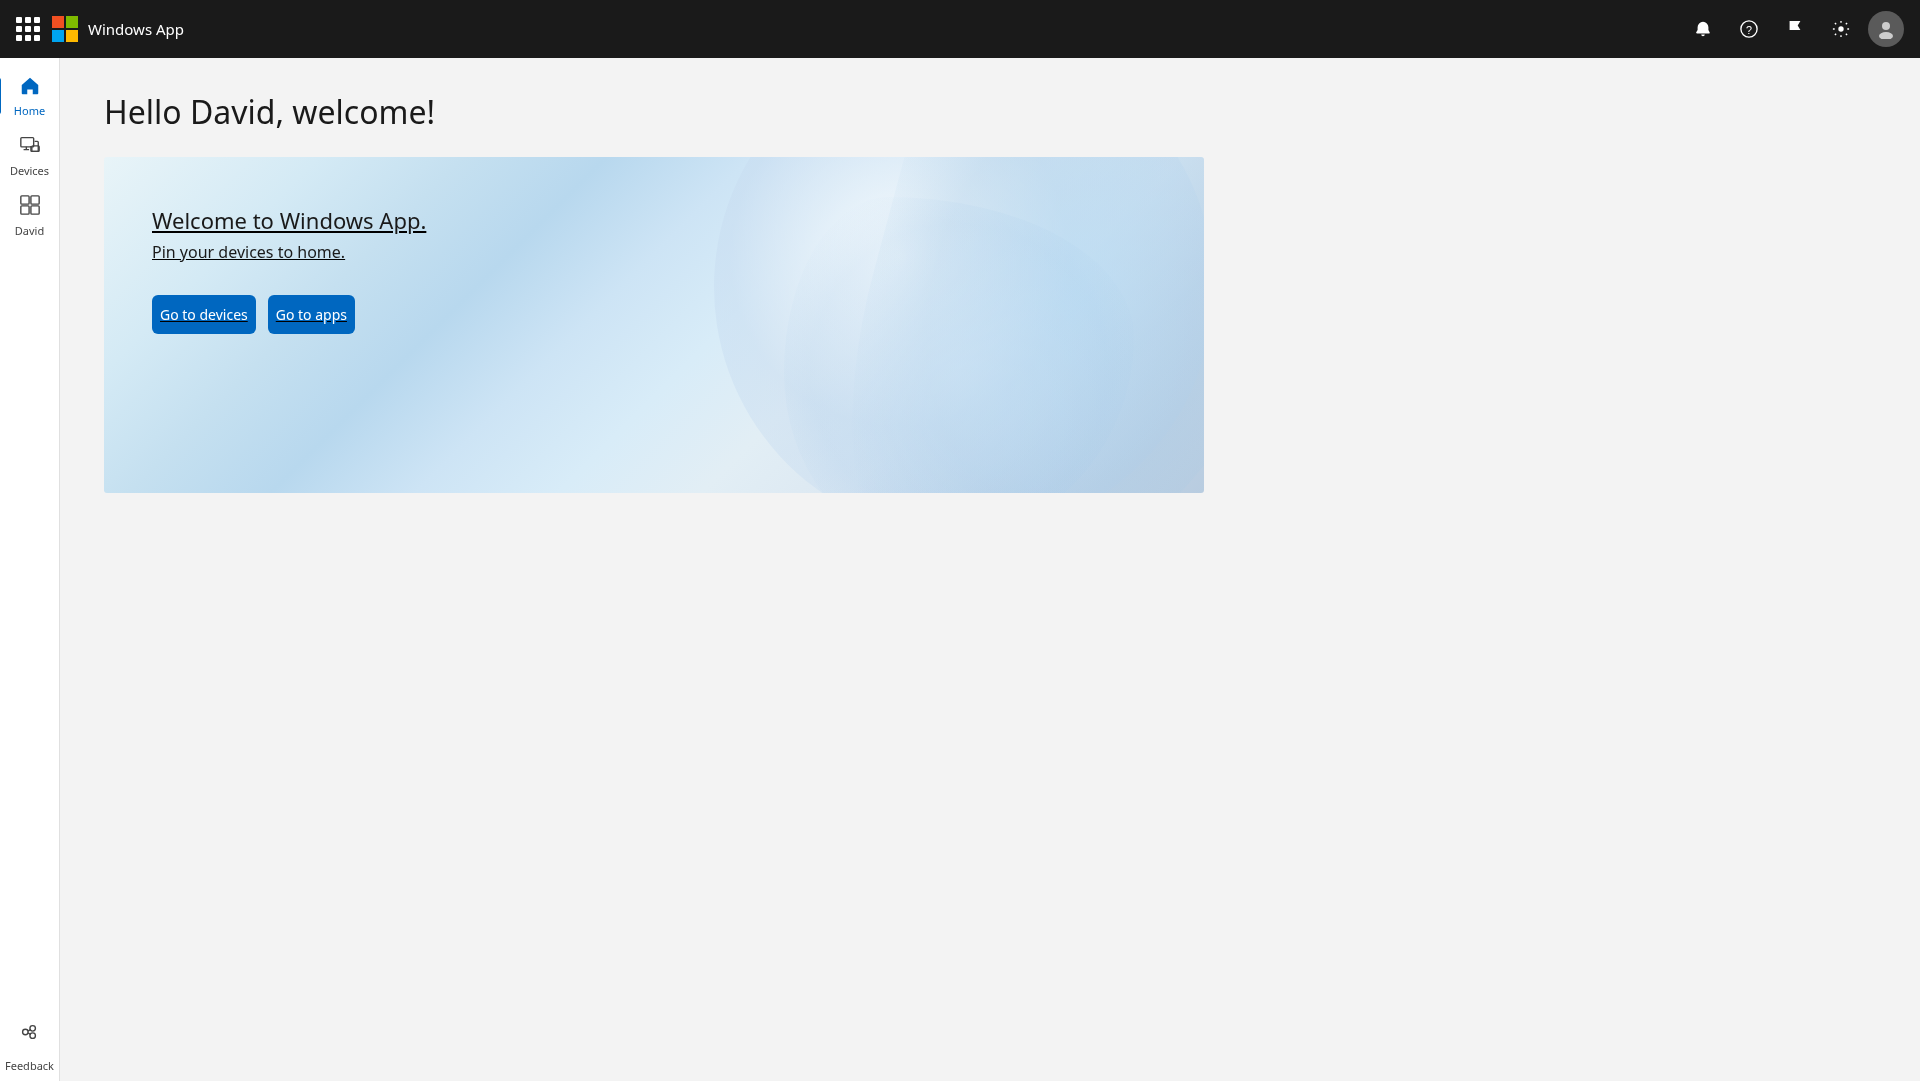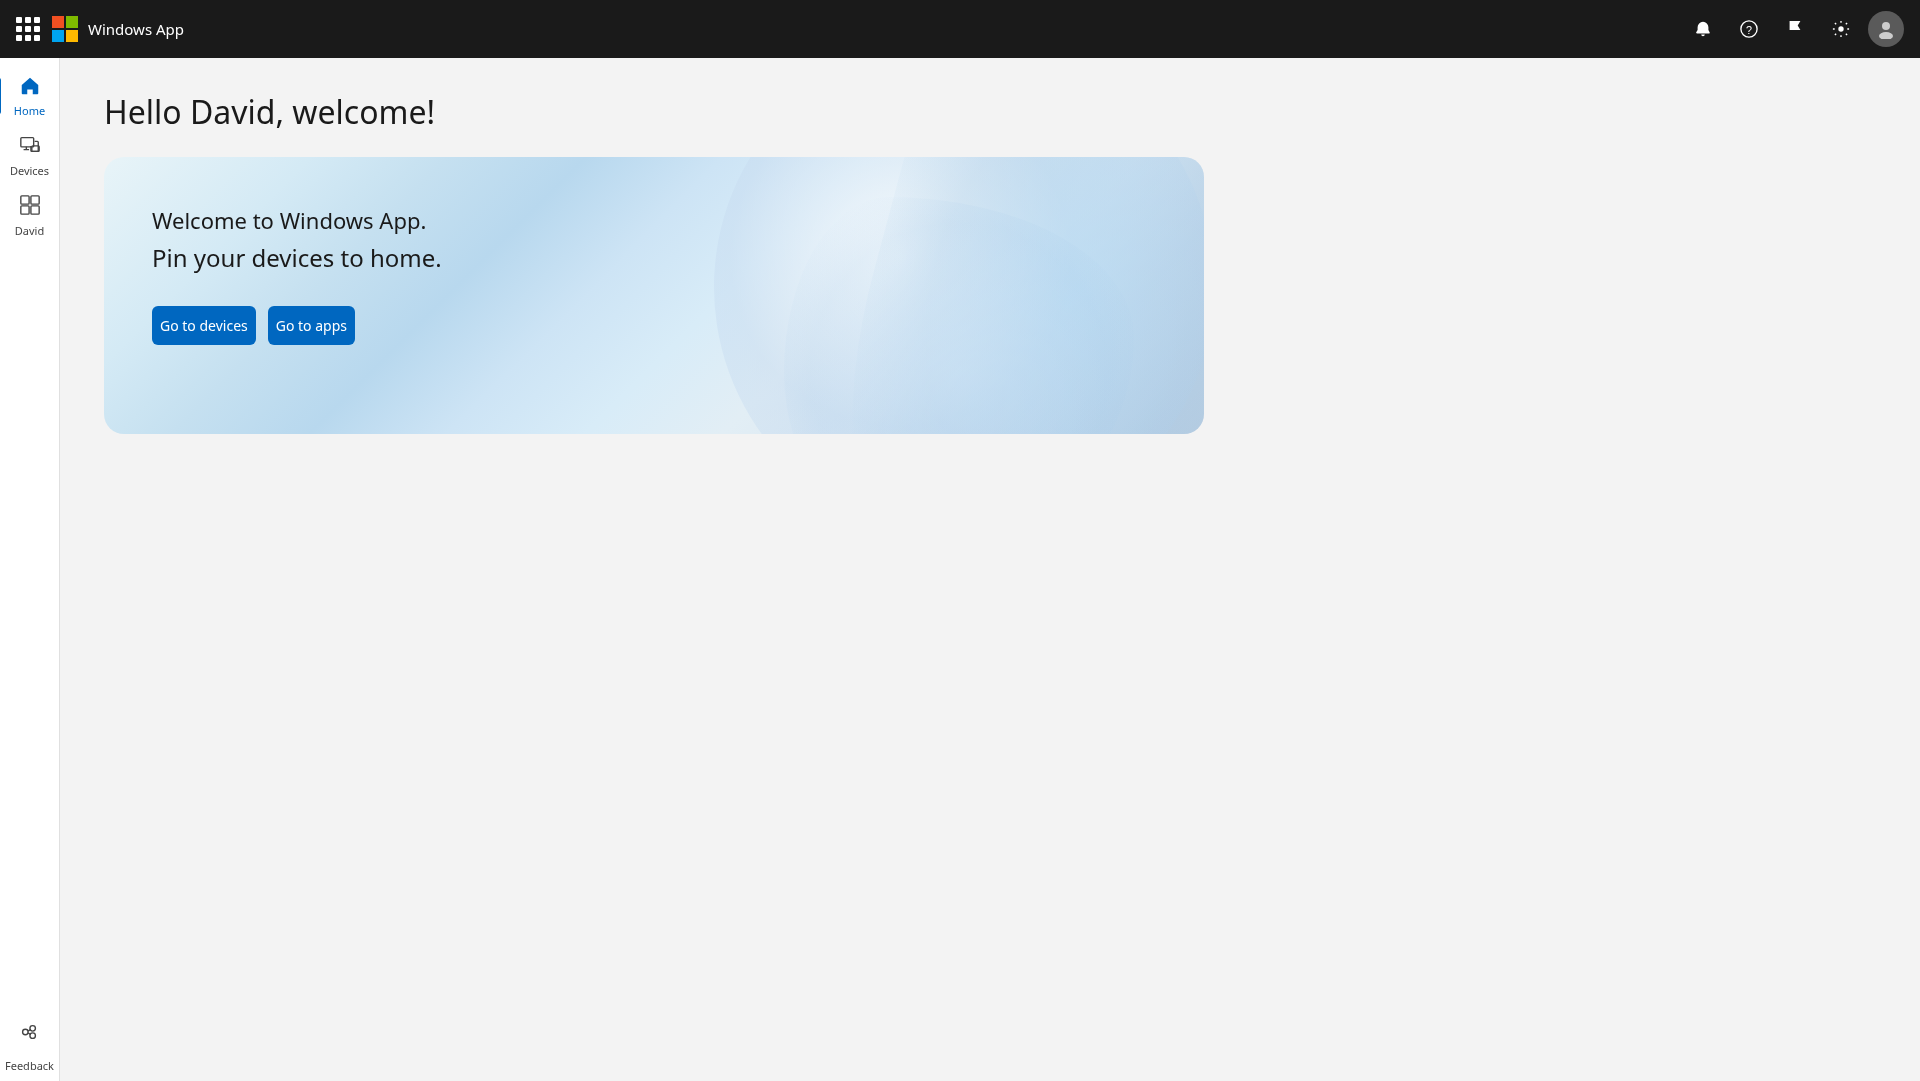--- a/index.html
+++ b/index.html
@@ -152,27 +152,28 @@
     .greeting {
       font-size: 32px;
       font-weight: 400;
       color: #1a1a1a;
       margin-bottom: 24px;
     }
 
     
     .welcome-card {
       width: 1100px;
-      height: 277px;
-      border-radius: 20px;
+      height: 336px;
+      border-radius: 3px;
       overflow: hidden;
       position: relative;
       display: flex;
       align-items: flex-start;
       padding: 48px 48px;
+      text-decoration: underline;
     }
     .welcome-card-bg {
       position: absolute;
       inset: 0;
       background: linear-gradient(135deg,
         #e8f4f8 0%,
         #d4eaf5 15%,
         #c5e0f0 25%,
         #b8d8ee 35%,
         #cde4f5 45%,
@@ -221,21 +222,21 @@
       position: relative;
       z-index: 2;
     }
     .welcome-heading {
       font-size: 22px;
       font-weight: 400;
       color: #1a1a1a;
       margin-bottom: 6px;
     }
     .welcome-subheading {
-      font-size: 24px;
+      font-size: 16px;
       font-weight: 400;
       color: #1a1a1a;
       margin-bottom: 32px;
     }
     .welcome-buttons {
       display: flex;
       gap: 12px;
     }
     .btn-primary {
       background: #0067c0;

